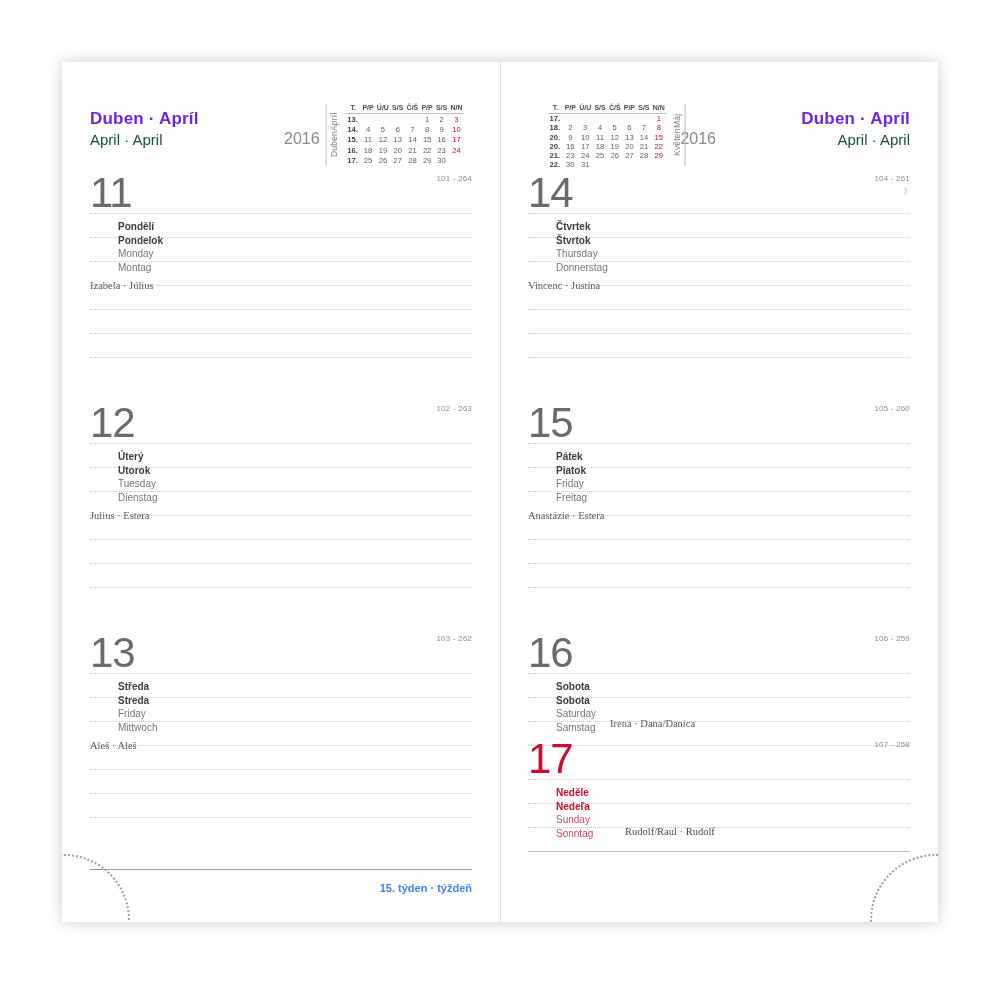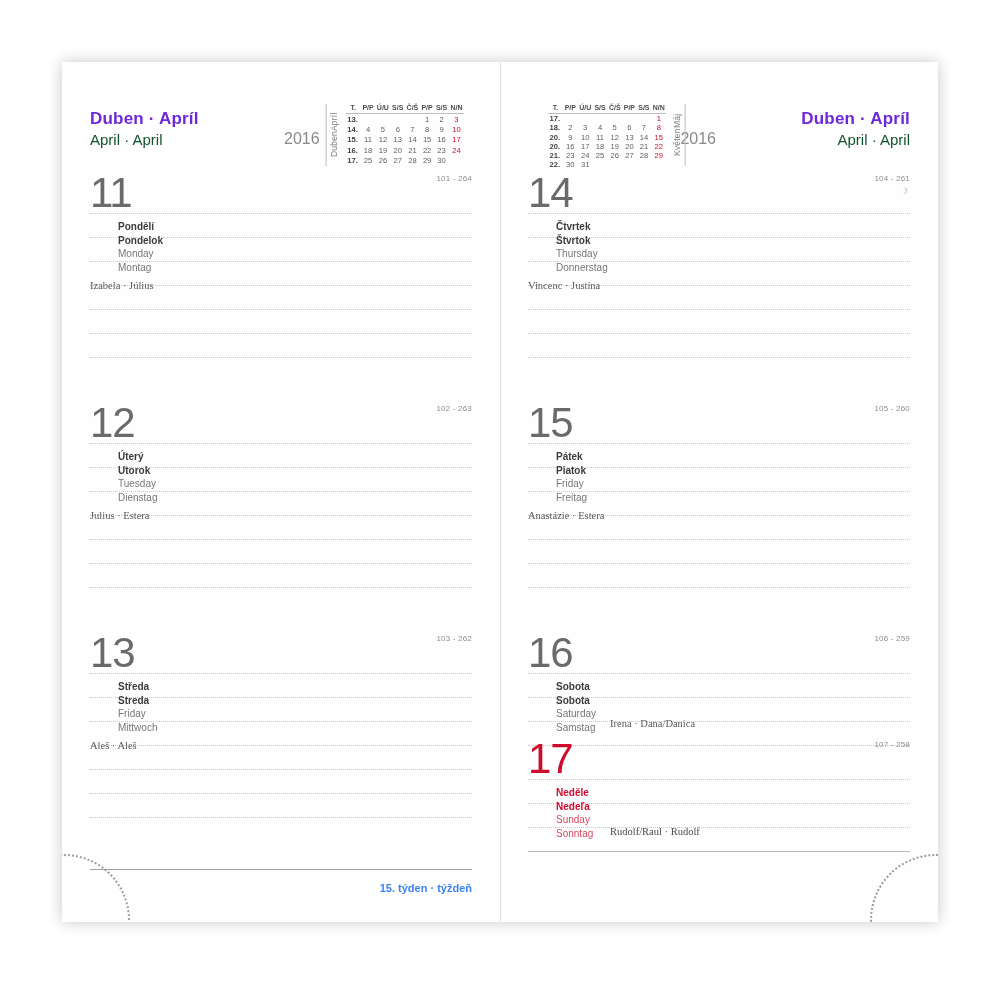--- a/index.html
+++ b/index.html
@@ -190,21 +190,21 @@
   }
   .lines .ln.solid { border-bottom: 1px solid #b9b9b9; }
 
   .nameday {
     position: absolute;
     font-size: 10.5px;
     font-family: "Liberation Serif", serif;
     color: #5a5a5a;
     white-space: nowrap;
   }
-  .day.sunday .nameday { color: #4a4a4a; }
+  .day.sunday .nameday { color: #4a4a4a; margin-left: 15px; }
 
   .week-label {
     position: absolute;
     right: 28px;
     bottom: 28px;
     font-size: 11px;
     font-weight: bold;
     color: #3b82f6;
   }
   .week-rule {

